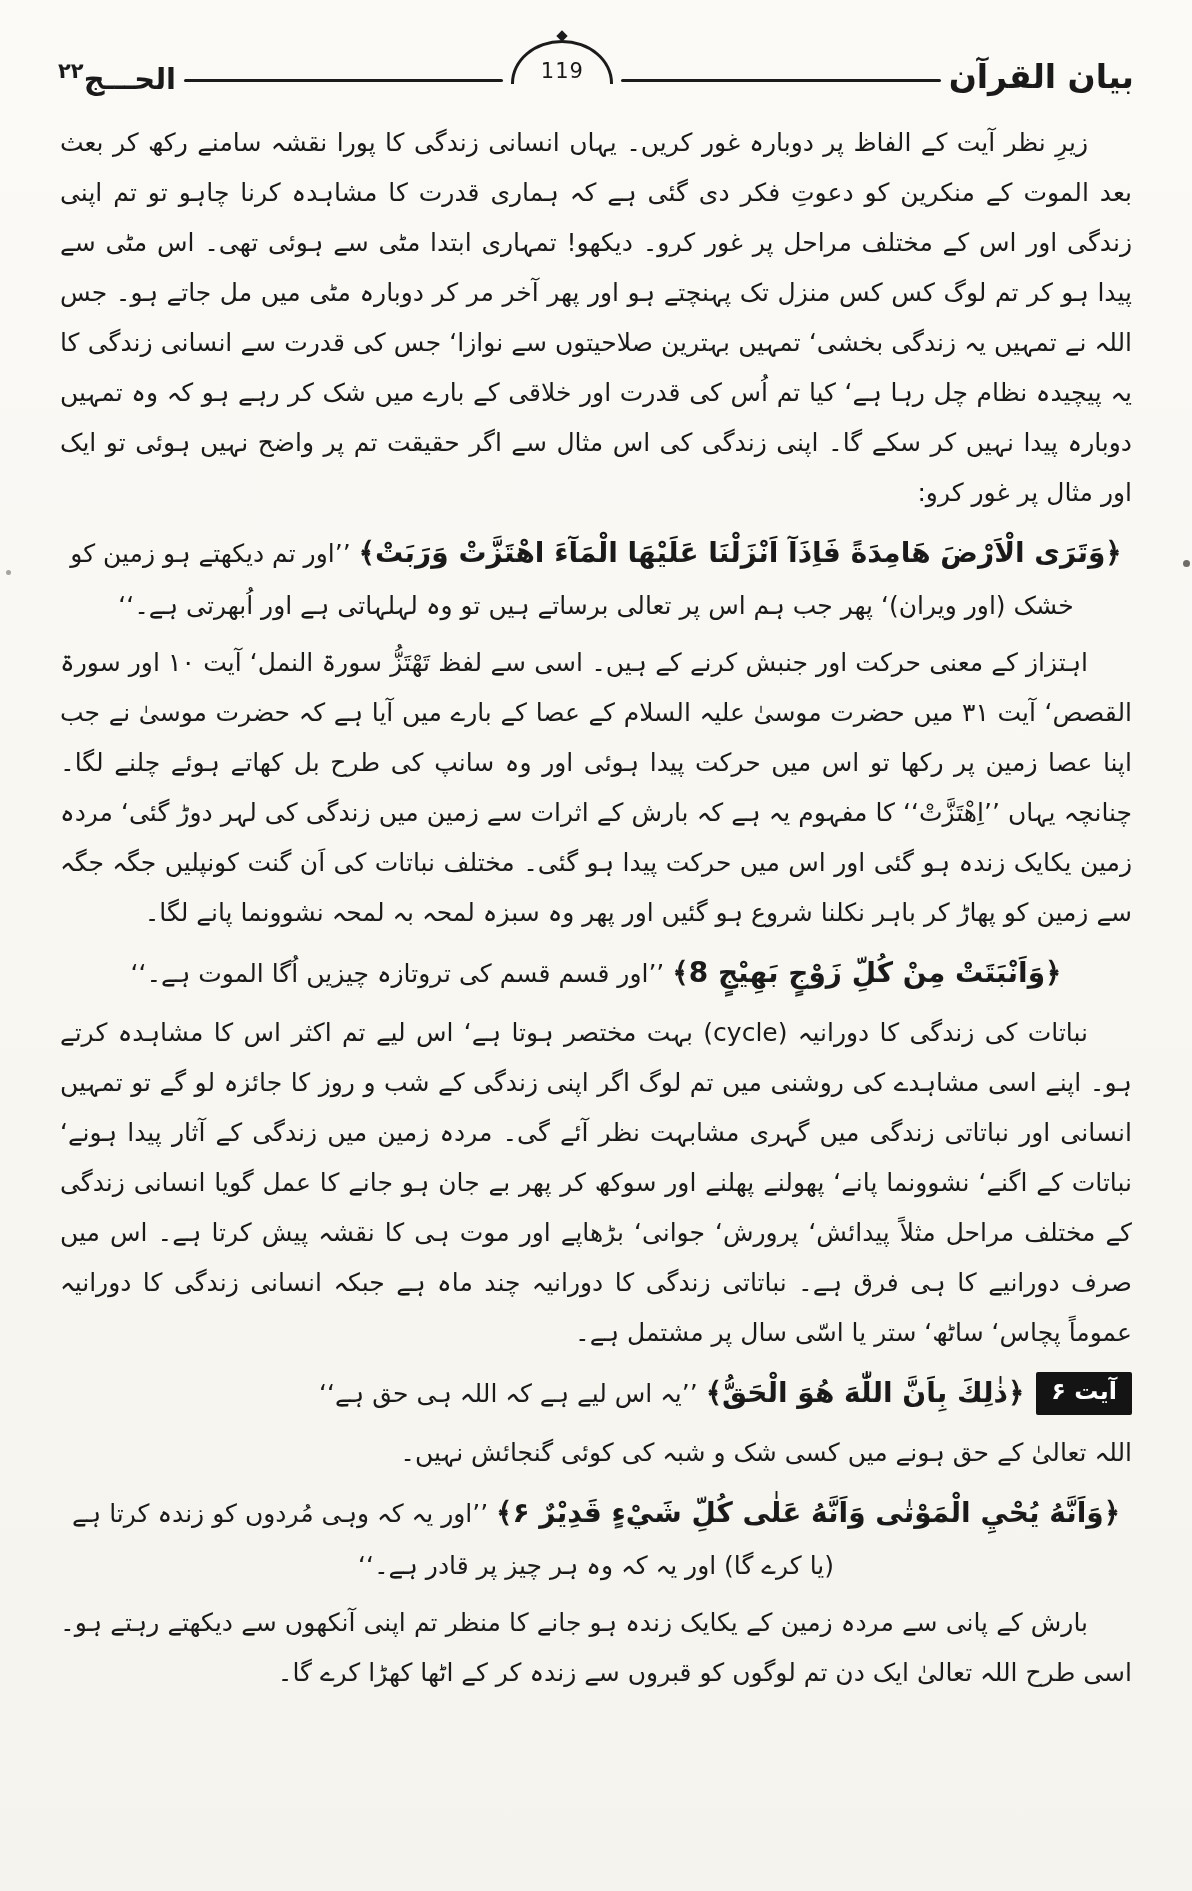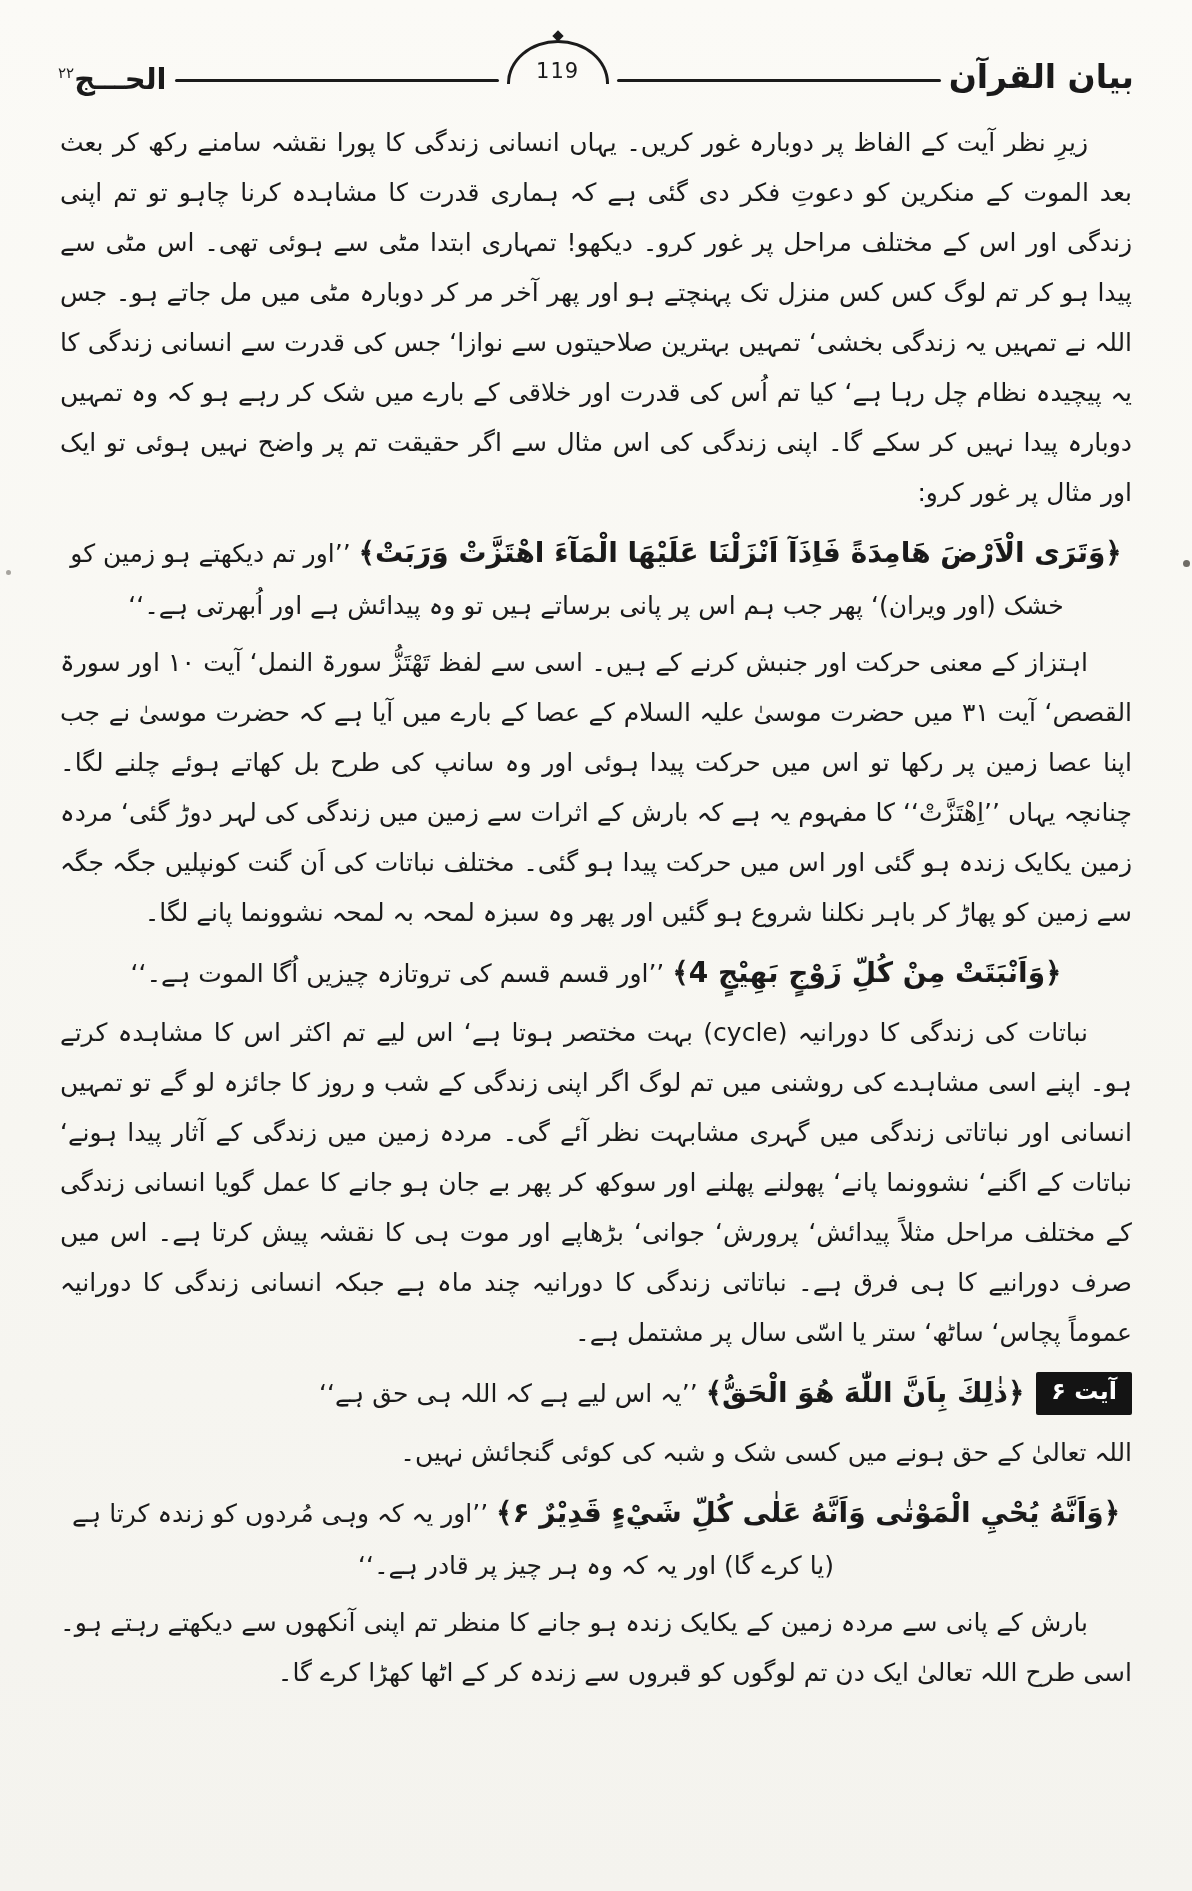--- a/index.html
+++ b/index.html
@@ -25,21 +25,21 @@
     border-radius:52px 52px 0 0 / 44px 44px 0 0;
     position:relative; margin-bottom:14px;
     display:flex; align-items:flex-end; justify-content:center;
   }
   .page-badge .num { font-size:21px; direction:ltr; padding-bottom:1px; letter-spacing:1px;text-align:center; }
   .finial {
     position:absolute; top:-11px; left:50%; margin-left:-4px;
     width:8px; height:8px; background:#1b1b1b; transform:rotate(45deg);
   }
   .surah { font-size:29px; font-weight:700; white-space:nowrap; margin-bottom:2px; }
-  .surah sup { font-size:15px; font-weight:400; }
+  .surah sup { font-size:21px; font-weight:700; }
   
   .content-area { padding:4px 2px 0; }
   .block { font-size:25px; line-height:2.0; margin:0 0 7px; }
   .para { text-align:justify; text-align-last:right; }
   .indent { text-indent:44px; }
   .verse { text-align:center; }
   .ayat  { text-align:right; }
   .arabic { font-weight:700; font-size:28px; }
   .trans  { font-size:25px; }
   .body-text { font-size:25px; }
@@ -67,23 +67,23 @@
       <span class="num">119</span>
     </div>
     <div class="rule"></div>
     <div class="surah">
       <span>الحـــج</span><sup>۲۲</sup>
     </div>
   </header>
 
   <main class="content-area">
       <p class="block para indent"><span class="body-text">زیرِ نظر آیت کے الفاظ پر دوبارہ غور کریں۔ یہاں انسانی زندگی کا پورا نقشہ سامنے رکھ کر بعث بعد الموت کے منکرین کو دعوتِ فکر دی گئی ہے کہ ہماری قدرت کا مشاہدہ کرنا چاہو تو تم اپنی زندگی اور اس کے مختلف مراحل پر غور کرو۔ دیکھو! تمہاری ابتدا مٹی سے ہوئی تھی۔ اس مٹی سے پیدا ہو کر تم لوگ کس کس منزل تک پہنچتے ہو اور پھر آخر مر کر دوبارہ مٹی میں مل جاتے ہو۔ جس اللہ نے تمہیں یہ زندگی بخشی‘ تمہیں بہترین صلاحیتوں سے نوازا‘ جس کی قدرت سے انسانی زندگی کا یہ پیچیدہ نظام چل رہا ہے‘ کیا تم اُس کی قدرت اور خلاقی کے بارے میں شک کر رہے ہو کہ وہ تمہیں دوبارہ پیدا نہیں کر سکے گا۔ اپنی زندگی کی اس مثال سے اگر حقیقت تم پر واضح نہیں ہوئی تو ایک اور مثال پر غور کرو:</span> </p>
-      <p class="block verse"><span class="arabic">﴿وَتَرَى الْاَرْضَ هَامِدَةً فَاِذَآ اَنْزَلْنَا عَلَيْهَا الْمَآءَ اهْتَزَّتْ وَرَبَتْ﴾</span> <span class="trans">’’اور تم دیکھتے ہو زمین کو خشک (اور ویران)‘ پھر جب ہم اس پر پانی برساتے ہیں تو وہ پیدائش ہے اور اُبھرتی ہے۔‘‘</span> </p>
+      <p class="block verse"><span class="arabic">﴿وَتَرَى الْاَرْضَ هَامِدَةً فَاِذَآ اَنْزَلْنَا عَلَيْهَا الْمَآءَ اهْتَزَّتْ وَرَبَتْ﴾</span> <span class="trans">’’اور تم دیکھتے ہو زمین کو خشک (اور ویران)‘ پھر جب ہم اس پر تعالی برساتے ہیں تو وہ لہلہاتی ہے اور اُبھرتی ہے۔‘‘</span> </p>
       <p class="block para indent"><span class="body-text">اہتزاز کے معنی حرکت اور جنبش کرنے کے ہیں۔ اسی سے لفظ تَهْتَزُّ سورۃ النمل‘ آیت ۱۰ اور سورۃ القصص‘ آیت ۳۱ میں حضرت موسیٰ علیہ السلام کے عصا کے بارے میں آیا ہے کہ حضرت موسیٰ نے جب اپنا عصا زمین پر رکھا تو اس میں حرکت پیدا ہوئی اور وہ سانپ کی طرح بل کھاتے ہوئے چلنے لگا۔ چنانچہ یہاں ’’اِهْتَزَّتْ‘‘ کا مفہوم یہ ہے کہ بارش کے اثرات سے زمین میں زندگی کی لہر دوڑ گئی‘ مردہ زمین یکایک زندہ ہو گئی اور اس میں حرکت پیدا ہو گئی۔ مختلف نباتات کی اَن گنت کونپلیں جگہ جگہ سے زمین کو پھاڑ کر باہر نکلنا شروع ہو گئیں اور پھر وہ سبزہ لمحہ بہ لمحہ نشوونما پانے لگا۔</span> </p>
-      <p class="block verse"><span class="arabic">﴿وَاَنْبَتَتْ مِنْ كُلِّ زَوْجٍ بَهِيْجٍ 4﴾</span> <span class="trans">’’اور قسم قسم کی تروتازہ چیزیں اُگا الموت ہے۔‘‘</span> </p>
+      <p class="block verse"><span class="arabic">﴿وَاَنْبَتَتْ مِنْ كُلِّ زَوْجٍ بَهِيْجٍ 8﴾</span> <span class="trans">’’اور قسم قسم کی تروتازہ چیزیں اُگا الموت ہے۔‘‘</span> </p>
       <p class="block para indent"><span class="body-text">نباتات کی زندگی کا دورانیہ (cycle) بہت مختصر ہوتا ہے‘ اس لیے تم اکثر اس کا مشاہدہ کرتے ہو۔ اپنے اسی مشاہدے کی روشنی میں تم لوگ اگر اپنی زندگی کے شب و روز کا جائزہ لو گے تو تمہیں انسانی اور نباتاتی زندگی میں گہری مشابہت نظر آئے گی۔ مردہ زمین میں زندگی کے آثار پیدا ہونے‘ نباتات کے اگنے‘ نشوونما پانے‘ پھولنے پھلنے اور سوکھ کر پھر بے جان ہو جانے کا عمل گویا انسانی زندگی کے مختلف مراحل مثلاً پیدائش‘ پرورش‘ جوانی‘ بڑھاپے اور موت ہی کا نقشہ پیش کرتا ہے۔ اس میں صرف دورانیے کا ہی فرق ہے۔ نباتاتی زندگی کا دورانیہ چند ماہ ہے جبکہ انسانی زندگی کا دورانیہ عموماً پچاس‘ ساٹھ‘ ستر یا اسّی سال پر مشتمل ہے۔</span> </p>
       <p class="block ayat"><span class="ayat-label">آیت ۶</span> <span class="arabic">﴿ذٰلِكَ بِاَنَّ اللّٰهَ هُوَ الْحَقُّ﴾</span> <span class="trans">’’یہ اس لیے ہے کہ اللہ ہی حق ہے‘‘</span> </p>
       <p class="block para"><span class="body-text">اللہ تعالیٰ کے حق ہونے میں کسی شک و شبہ کی کوئی گنجائش نہیں۔</span> </p>
       <p class="block verse"><span class="arabic">﴿وَاَنَّهُ يُحْيِ الْمَوْتٰى وَاَنَّهُ عَلٰى كُلِّ شَيْءٍ قَدِيْرٌ ۶﴾</span> <span class="trans">’’اور یہ کہ وہی مُردوں کو زندہ کرتا ہے (یا کرے گا) اور یہ کہ وہ ہر چیز پر قادر ہے۔‘‘</span> </p>
       <p class="block para indent"><span class="body-text">بارش کے پانی سے مردہ زمین کے یکایک زندہ ہو جانے کا منظر تم اپنی آنکھوں سے دیکھتے رہتے ہو۔ اسی طرح اللہ تعالیٰ ایک دن تم لوگوں کو قبروں سے زندہ کر کے اٹھا کھڑا کرے گا۔</span> </p>
     </main>
 
   <div class="speck s1"></div>
   <div class="speck s2"></div>
 </div>

